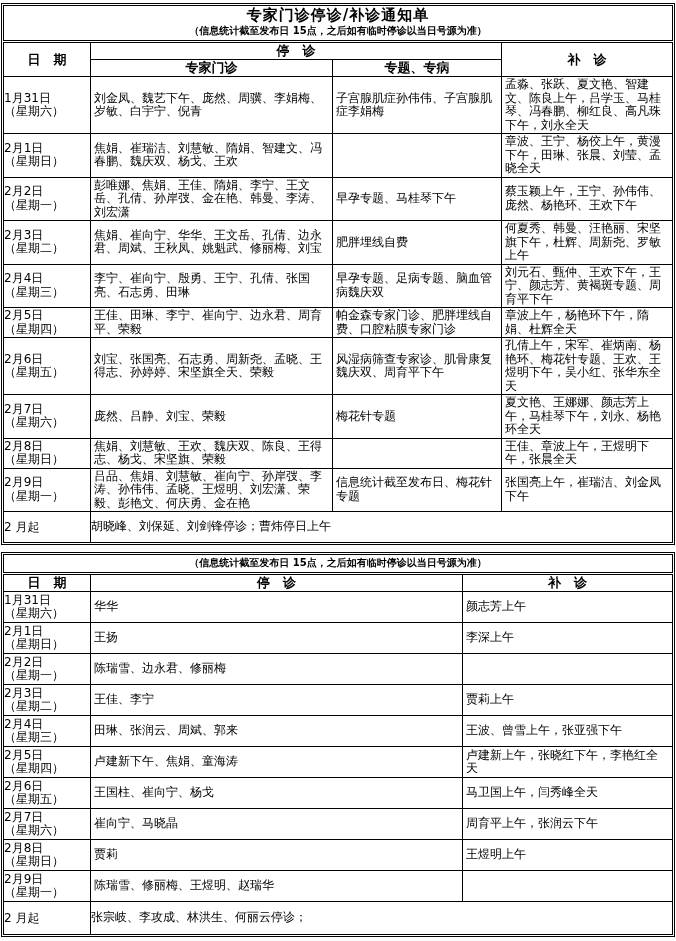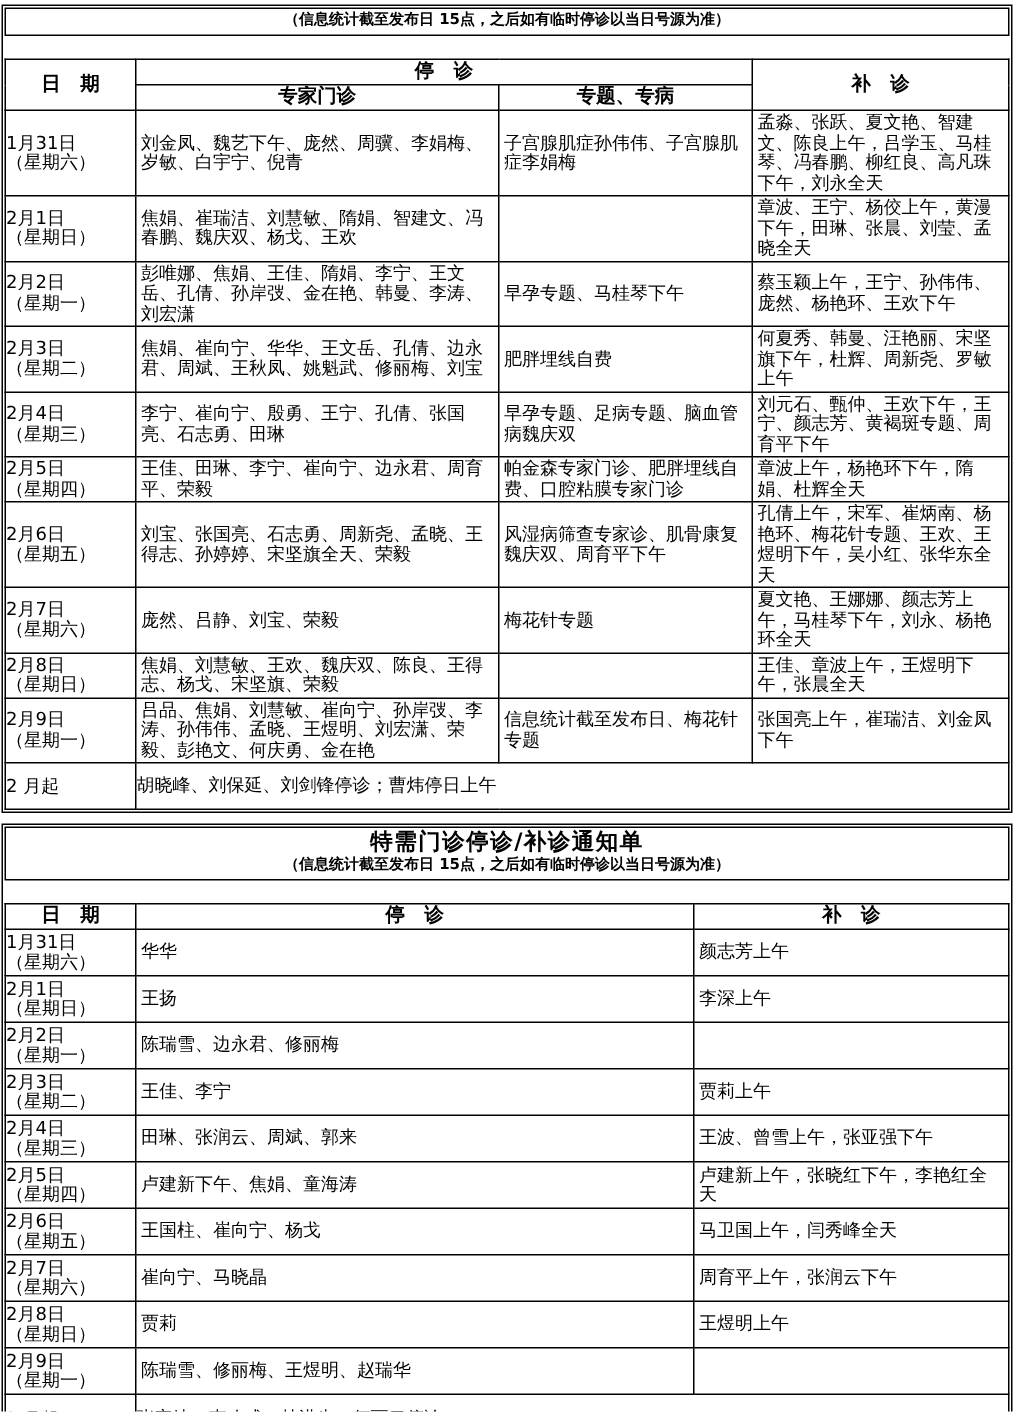--- a/index.html
+++ b/index.html
@@ -5,35 +5,36 @@
   html,body{margin:0;padding:0;}
   body{
     width:676px;height:941px;overflow:hidden;background:#fff;color:#000;
     font-family:"DejaVu Sans","Liberation Sans",sans-serif;
     -webkit-font-smoothing:none;
   }
   .sheet{margin:3px 1px 0 1px;border:1px solid #000;padding:1px;background:#fff;}
   .titlebox{border:1px solid #000;text-align:center;padding:1px 0 2px 0;}
   .doc-title{font-size:15px;font-weight:bold;letter-spacing:1px;line-height:17px;}
   .doc-subtitle{font-size:10px;font-weight:bold;line-height:14px;}
-  table{width:100%;border-collapse:collapse;table-layout:fixed;margin-top:15px;}
+  table{width:100%;border-collapse:collapse;table-layout:fixed;margin-top:1px;}
   th,td{border:1px solid #000;font-size:12px;line-height:13.5px;padding:1px 3px;
         vertical-align:middle;overflow:hidden;word-break:break-all;}
   th{font-size:13px;font-weight:bold;padding:0;line-height:16px;}
   td.date-cell{text-align:left;padding:1px 0;font-size:12px;}
   td.span-cell{padding:2px 0;}
   tr.merged-row td.date-cell{line-height:20px;}
   #table1 td{height:26px;}
   #table2 td{height:28px;}
 </style>
 </head>
 <body>
 
 <div class="sheet">
   <div class="titlebox">
+    <div class="doc-title">专家门诊停诊/补诊通知单</div>
     <div class="doc-subtitle">（信息统计截至发布日 15点，之后如有临时停诊以当日号源为准）</div>
   </div>
   <table id="table1">
     <colgroup>
         <col style="width:87px">
         <col style="width:242px">
         <col style="width:169px">
         <col>
       </colgroup>
     <thead>
@@ -143,21 +144,20 @@
             <div>2 月起</div>
           </td>
           <td colspan="3" class="span-cell">胡晓峰、刘保延、刘剑锋停诊；曹炜停日上午</td>
         </tr>
       </tbody>
   </table>
 </div>
 
 <div class="sheet" style="margin-top:7px;">
   <div class="titlebox">
-    <div class="doc-title">特需门诊停诊/补诊通知单</div>
     <div class="doc-subtitle">（信息统计截至发布日 15点，之后如有临时停诊以当日号源为准）</div>
   </div>
   <table id="table2">
     <colgroup>
         <col style="width:87px">
         <col style="width:372px">
         <col>
       </colgroup>
     <thead>
       <tr>

